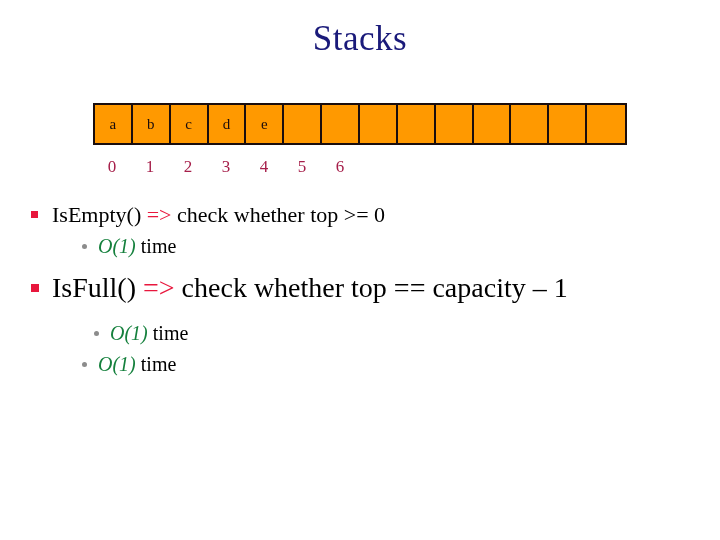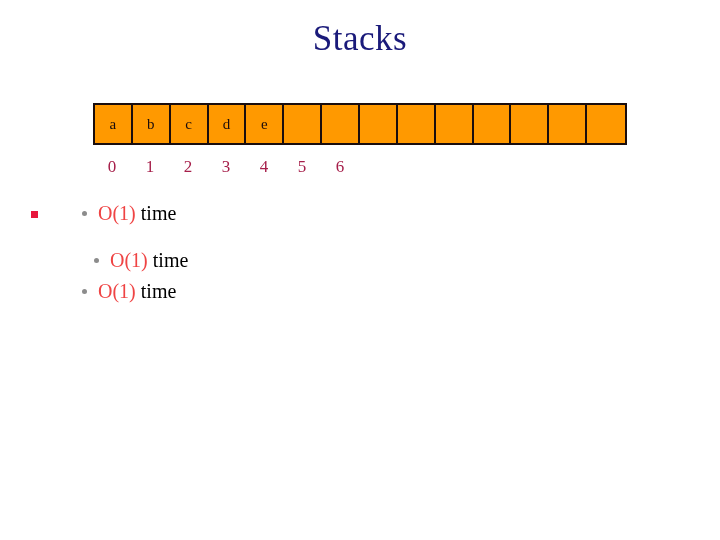--- a/index.html
+++ b/index.html
@@ -143,21 +143,22 @@
     padding-left: 84px;
   }
   .b2-deep .dot {
     left: 68px;
   }
 
   .arrow {
     color: #e8173d;
   }
   .bigO {
-    color: #ef4444;
+    color: #15803d;
+    font-style: italic;
   }
   .spacer-sm { height: 6px; }
   .spacer-md { height: 10px; }
 </style>
 </head>
 <body>
 
 <div class="slide-title">Stacks</div>
 
 <div class="array-wrap">
@@ -189,27 +190,33 @@
   <div class="index-cell">6</div>
 </div>
 
 <div class="bullets">
   <ul class="blist">
 
     <li class="b1">
       <span class="sq"></span>
     </li>
 
+    <li class="b1">
+      <span class="sq"></span><span>IsEmpty()</span><span>&nbsp;</span><span class="arrow">=&gt;</span><span>&nbsp;</span><span>check whether top &gt;= 0</span>
+    </li>
 
     <li class="b2">
       <span class="dot"></span><span class="bigO">O(1)</span><span> time</span>
     </li>
 
     <li class="spacer-sm"></li>
 
+    <li class="b1-big">
+      <span class="sq"></span><span>IsFull()</span><span>&nbsp;</span><span class="arrow">=&gt;</span><span>&nbsp;</span><span>check whether top == capacity – 1</span>
+    </li>
 
     <li class="spacer-md"></li>
 
     <li class="b2 b2-deep">
       <span class="dot"></span><span class="bigO">O(1)</span><span> time</span>
     </li>
 
 
     <li class="b2">
       <span class="dot"></span><span class="bigO">O(1)</span><span> time</span>

